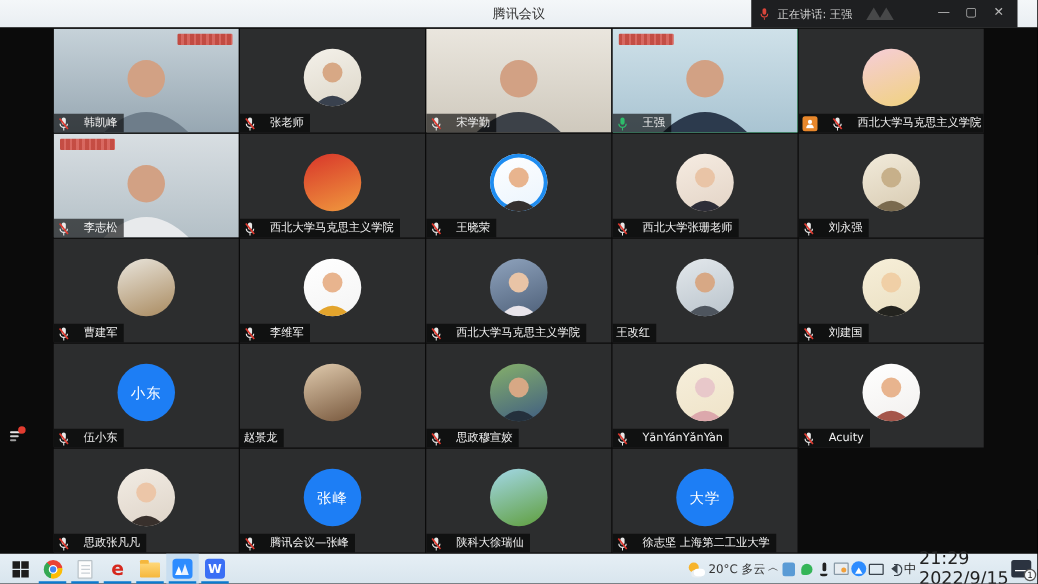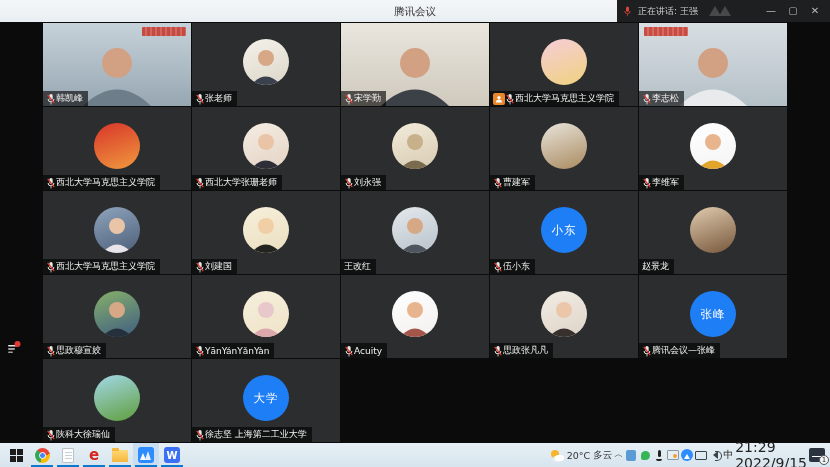--- a/index.html
+++ b/index.html
@@ -5,21 +5,21 @@
   * { margin:0; padding:0; box-sizing:border-box; }
   html,body { width:830px; height:467px; overflow:hidden; background:#000;
     font-family:"DejaVu Sans", sans-serif; }
   .window { width:830px; height:467px; display:flex; flex-direction:column; position:relative; }
 
   
   .titlebar { height:22px; background:linear-gradient(180deg,#f4f7f9,#e9eef2);
     position:relative; flex:0 0 22px;padding-left:32px; }
   .titlebar-title { position:absolute; left:0; right:0; top:0; height:22px;
     text-align:center; line-height:22px; font-size:10.5px; color:#333; }
-  .titlebar-dark { position:absolute; right:0; top:0; width:213px; height:22px;
+  .titlebar-dark { position:absolute; right:16px; top:0; width:213px; height:22px;
     background:#1e1f21; display:flex; align-items:center; padding:0 6px; gap:6px; }
   .speak-mic { width:9px; height:12px; flex:0 0 9px; }
   .speaking-text { color:#cfcfcf; font-size:9px; white-space:nowrap; }
   .tm-logo { width:26px; height:12px; opacity:.18; margin-left:4px; }
   .win-controls { display:flex; align-items:center; gap:4px; margin-left:auto; }
   .win-btn { width:18px; height:18px; color:#b9b9b9; font-size:10px; text-align:center;
     line-height:18px; cursor:default; }
 
   
   .main { flex:1 1 auto; background:#0b0b0b; position:relative; }
@@ -31,21 +31,21 @@
   .video-feed svg { position:absolute; left:0; bottom:0; }
   .banner { position:absolute; top:4px; width:44px; height:9px; border-radius:1px;
     background:repeating-linear-gradient(90deg,#c23428 0 3px,#d9544a 3px 5px); opacity:.85; }
   .banner.tl { left:5px; } .banner.tr { right:5px; }
   .avatar-circle { position:absolute; left:50%; top:47%; transform:translate(-50%,-50%);
     width:46px; height:46px; border-radius:50%; overflow:hidden;
     display:flex; align-items:center; justify-content:center; }
   .avatar-text { color:#fff; font-size:11.5px; letter-spacing:1px; }
   .tile-label { position:absolute; left:0; bottom:0; max-width:100%;
     background:rgba(0,0,0,.62); color:#f2f2f2; font-size:9px; height:15px;
-    display:flex; align-items:center; gap:0; padding:0 5px 0 3px; white-space:nowrap; }
+    display:flex; align-items:center; gap:11px; padding:0 5px 0 3px; white-space:nowrap; }
   .badge-member { width:12px; height:12px; background:#e8872b; border-radius:2px;
     display:inline-flex; align-items:center; justify-content:center; flex:0 0 12px; }
   .mic-wrap { display:inline-flex; align-items:center; flex:0 0 auto; }
 
   
   .chat-note { position:absolute; left:6px; top:318px; width:16px; height:16px; }
 
   
   .taskbar { flex:0 0 24px; height:24px; background:linear-gradient(180deg,#e6eff5,#d8e5ee);
     display:flex; align-items:center; padding:0 3px; position:relative; }
@@ -193,20 +193,39 @@
               <svg width="10" height="12" viewBox="0 0 12 14">
                 <rect x="4" y="1" width="4" height="7" rx="2" fill="#e8e8e8"></rect>
                 <path d="M2.5 7a3.5 3.5 0 0 0 7 0" fill="none" stroke="#e8e8e8" stroke-width="1.2"></path>
                 <rect x="5.5" y="11" width="1" height="2.5" fill="#e8e8e8"></rect>
                 <line x1="2" y1="2" x2="10" y2="12" stroke="#e0392f" stroke-width="1.6"></line>
               </svg>
             </span>
             <span>宋学勤</span>
           </div>
         </div>
+        <div class="tile speaking">
+          <div class="video-feed" style="background: linear-gradient(rgb(207, 225, 233), rgb(169, 196, 210));">
+            <svg width="148" height="83" viewBox="0 0 148 83">
+              <circle cx="74" cy="40" r="15" fill="#d2a184"></circle>
+              <path d="M40 83 Q74 50 108 83 Z" fill="#2c3a4d"></path>
+            </svg>
+            <div class="banner tl"></div>
+          </div>
+          <div class="tile-label">
+            <span class="mic-wrap">
+              <svg width="10" height="12" viewBox="0 0 12 14">
+                <rect x="4" y="1" width="4" height="7" rx="2" fill="#2ebd6b"></rect>
+                <path d="M2.5 7a3.5 3.5 0 0 0 7 0" fill="none" stroke="#2ebd6b" stroke-width="1.2"></path>
+                <rect x="5.5" y="11" width="1" height="2.5" fill="#2ebd6b"></rect>
+              </svg>
+            </span>
+            <span>王强</span>
+          </div>
+        </div>
         <div class="tile">
           <div class="avatar-circle" style="background: linear-gradient(160deg, rgb(246, 205, 217), rgb(240, 210, 126));"></div>
           <div class="tile-label">
             <span class="badge-member">
               <svg width="8" height="8" viewBox="0 0 10 10">
                 <circle cx="5" cy="3.2" r="2.1" fill="#fff"></circle>
                 <path d="M1.2 9.5a3.8 3.8 0 0 1 7.6 0Z" fill="#fff"></path>
               </svg>
             </span>
             <span class="mic-wrap">
@@ -248,20 +267,39 @@
                 <rect x="4" y="1" width="4" height="7" rx="2" fill="#e8e8e8"></rect>
                 <path d="M2.5 7a3.5 3.5 0 0 0 7 0" fill="none" stroke="#e8e8e8" stroke-width="1.2"></path>
                 <rect x="5.5" y="11" width="1" height="2.5" fill="#e8e8e8"></rect>
                 <line x1="2" y1="2" x2="10" y2="12" stroke="#e0392f" stroke-width="1.6"></line>
               </svg>
             </span>
             <span>西北大学马克思主义学院</span>
           </div>
         </div>
         <div class="tile">
+          <div class="avatar-circle" style="background: linear-gradient(160deg, rgb(255, 255, 255), rgb(234, 244, 253)); box-shadow: rgb(30, 140, 240) 0px 0px 0px 3px inset;">
+            <svg width="46" height="46" viewBox="0 0 46 46">
+              <circle cx="23" cy="19" r="8" fill="#e8b48e"></circle>
+              <path d="M8 46 Q23 29 38 46 Z" fill="#35302e"></path>
+            </svg>
+          </div>
+          <div class="tile-label">
+            <span class="mic-wrap">
+              <svg width="10" height="12" viewBox="0 0 12 14">
+                <rect x="4" y="1" width="4" height="7" rx="2" fill="#e8e8e8"></rect>
+                <path d="M2.5 7a3.5 3.5 0 0 0 7 0" fill="none" stroke="#e8e8e8" stroke-width="1.2"></path>
+                <rect x="5.5" y="11" width="1" height="2.5" fill="#e8e8e8"></rect>
+                <line x1="2" y1="2" x2="10" y2="12" stroke="#e0392f" stroke-width="1.6"></line>
+              </svg>
+            </span>
+            <span>王晓荣</span>
+          </div>
+        </div>
+        <div class="tile">
           <div class="avatar-circle" style="background: linear-gradient(160deg, rgb(246, 236, 226), rgb(227, 212, 198));">
             <svg width="46" height="46" viewBox="0 0 46 46">
               <circle cx="23" cy="19" r="8" fill="#e9c4a6"></circle>
               <path d="M8 46 Q23 29 38 46 Z" fill="#2e2e38"></path>
             </svg>
           </div>
           <div class="tile-label">
             <span class="mic-wrap">
               <svg width="10" height="12" viewBox="0 0 12 14">
                 <rect x="4" y="1" width="4" height="7" rx="2" fill="#e8e8e8"></rect>
@@ -338,47 +376,47 @@
                 <rect x="4" y="1" width="4" height="7" rx="2" fill="#e8e8e8"></rect>
                 <path d="M2.5 7a3.5 3.5 0 0 0 7 0" fill="none" stroke="#e8e8e8" stroke-width="1.2"></path>
                 <rect x="5.5" y="11" width="1" height="2.5" fill="#e8e8e8"></rect>
                 <line x1="2" y1="2" x2="10" y2="12" stroke="#e0392f" stroke-width="1.6"></line>
               </svg>
             </span>
             <span>西北大学马克思主义学院</span>
           </div>
         </div>
         <div class="tile">
+          <div class="avatar-circle" style="background: linear-gradient(160deg, rgb(227, 232, 236), rgb(185, 195, 203));">
+            <svg width="46" height="46" viewBox="0 0 46 46">
+              <circle cx="23" cy="19" r="8" fill="#d7a885"></circle>
+              <path d="M8 46 Q23 29 38 46 Z" fill="#4e555e"></path>
+            </svg>
+          </div>
+          <div class="tile-label">
+            <span>王改红</span>
+          </div>
+        </div>
+        <div class="tile">
           <div class="avatar-circle" style="background: linear-gradient(160deg, rgb(247, 239, 217), rgb(234, 223, 194));">
             <svg width="46" height="46" viewBox="0 0 46 46">
               <circle cx="23" cy="19" r="8" fill="#f0cfa6"></circle>
               <path d="M8 46 Q23 29 38 46 Z" fill="#23231f"></path>
             </svg>
           </div>
           <div class="tile-label">
             <span class="mic-wrap">
               <svg width="10" height="12" viewBox="0 0 12 14">
                 <rect x="4" y="1" width="4" height="7" rx="2" fill="#e8e8e8"></rect>
                 <path d="M2.5 7a3.5 3.5 0 0 0 7 0" fill="none" stroke="#e8e8e8" stroke-width="1.2"></path>
                 <rect x="5.5" y="11" width="1" height="2.5" fill="#e8e8e8"></rect>
                 <line x1="2" y1="2" x2="10" y2="12" stroke="#e0392f" stroke-width="1.6"></line>
               </svg>
             </span>
             <span>刘建国</span>
-          </div>
-        </div>
-        <div class="tile">
-          <div class="avatar-circle" style="background: linear-gradient(160deg, rgb(227, 232, 236), rgb(185, 195, 203));">
-            <svg width="46" height="46" viewBox="0 0 46 46">
-              <circle cx="23" cy="19" r="8" fill="#d7a885"></circle>
-              <path d="M8 46 Q23 29 38 46 Z" fill="#4e555e"></path>
-            </svg>
-          </div>
-          <div class="tile-label">
-            <span>王改红</span>
           </div>
         </div>
         <div class="tile">
           <div class="avatar-circle" style="background: linear-gradient(160deg, rgb(29, 126, 245), rgb(29, 126, 245)); font-family: Liberation Serif, serif;">
             <span class="avatar-text">小东</span>
           </div>
           <div class="tile-label">
             <span class="mic-wrap">
               <svg width="10" height="12" viewBox="0 0 12 14">
                 <rect x="4" y="1" width="4" height="7" rx="2" fill="#e8e8e8"></rect>

